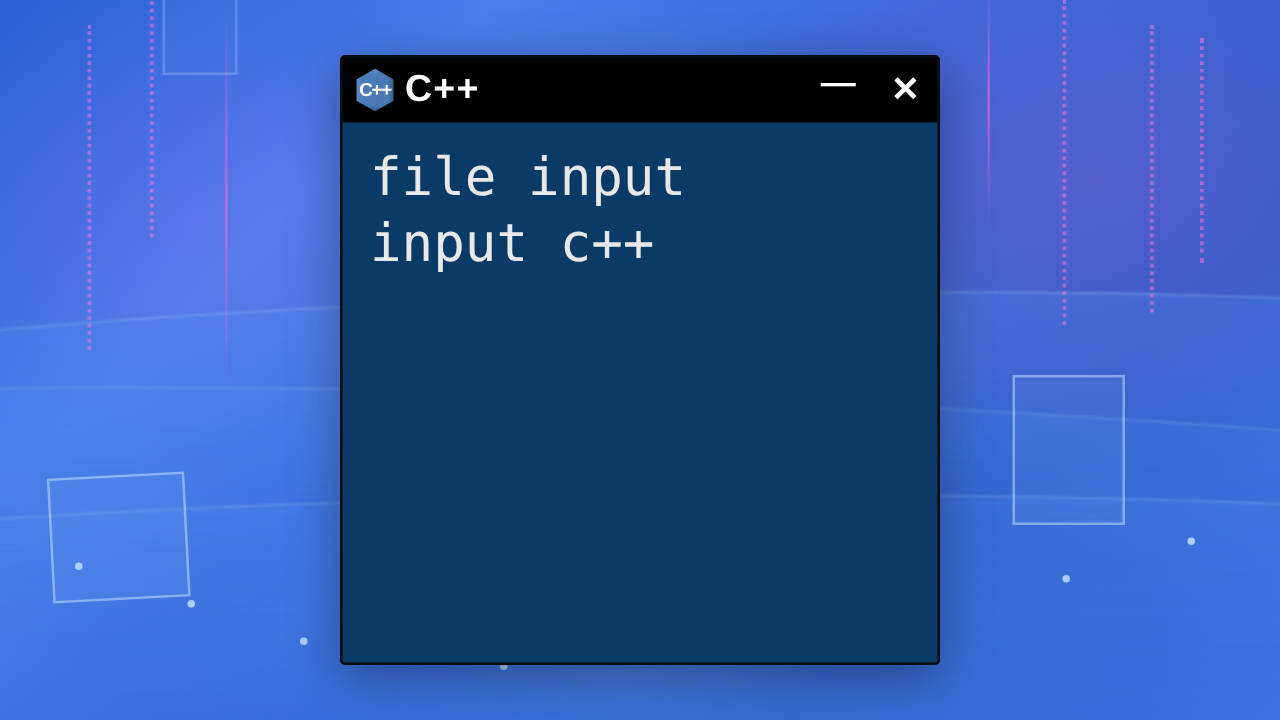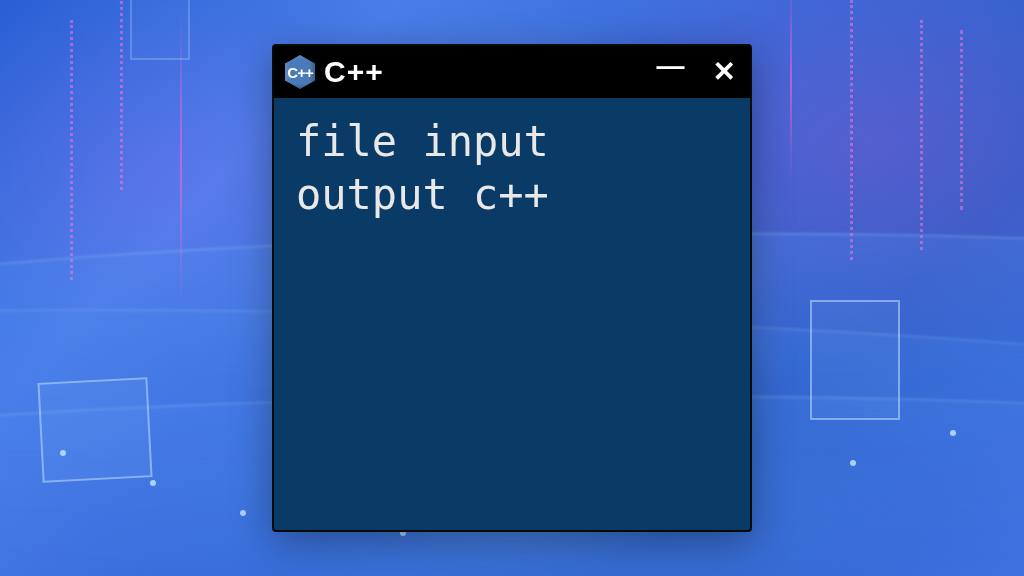--- a/index.html
+++ b/index.html
@@ -183,14 +183,14 @@
       </div>
     </div>
     <div class="title">C++</div>
     <div class="win-controls">
       <span class="ctrl min">—</span>
       <span class="ctrl"><span class="max-box"></span></span>
       <span class="ctrl">✕</span>
     </div>
   </div>
   <div class="content"><span>file input</span>
-<span>output c++</span></div>
+<span>input c++</span></div>
 </div>
 
 </body></html>

